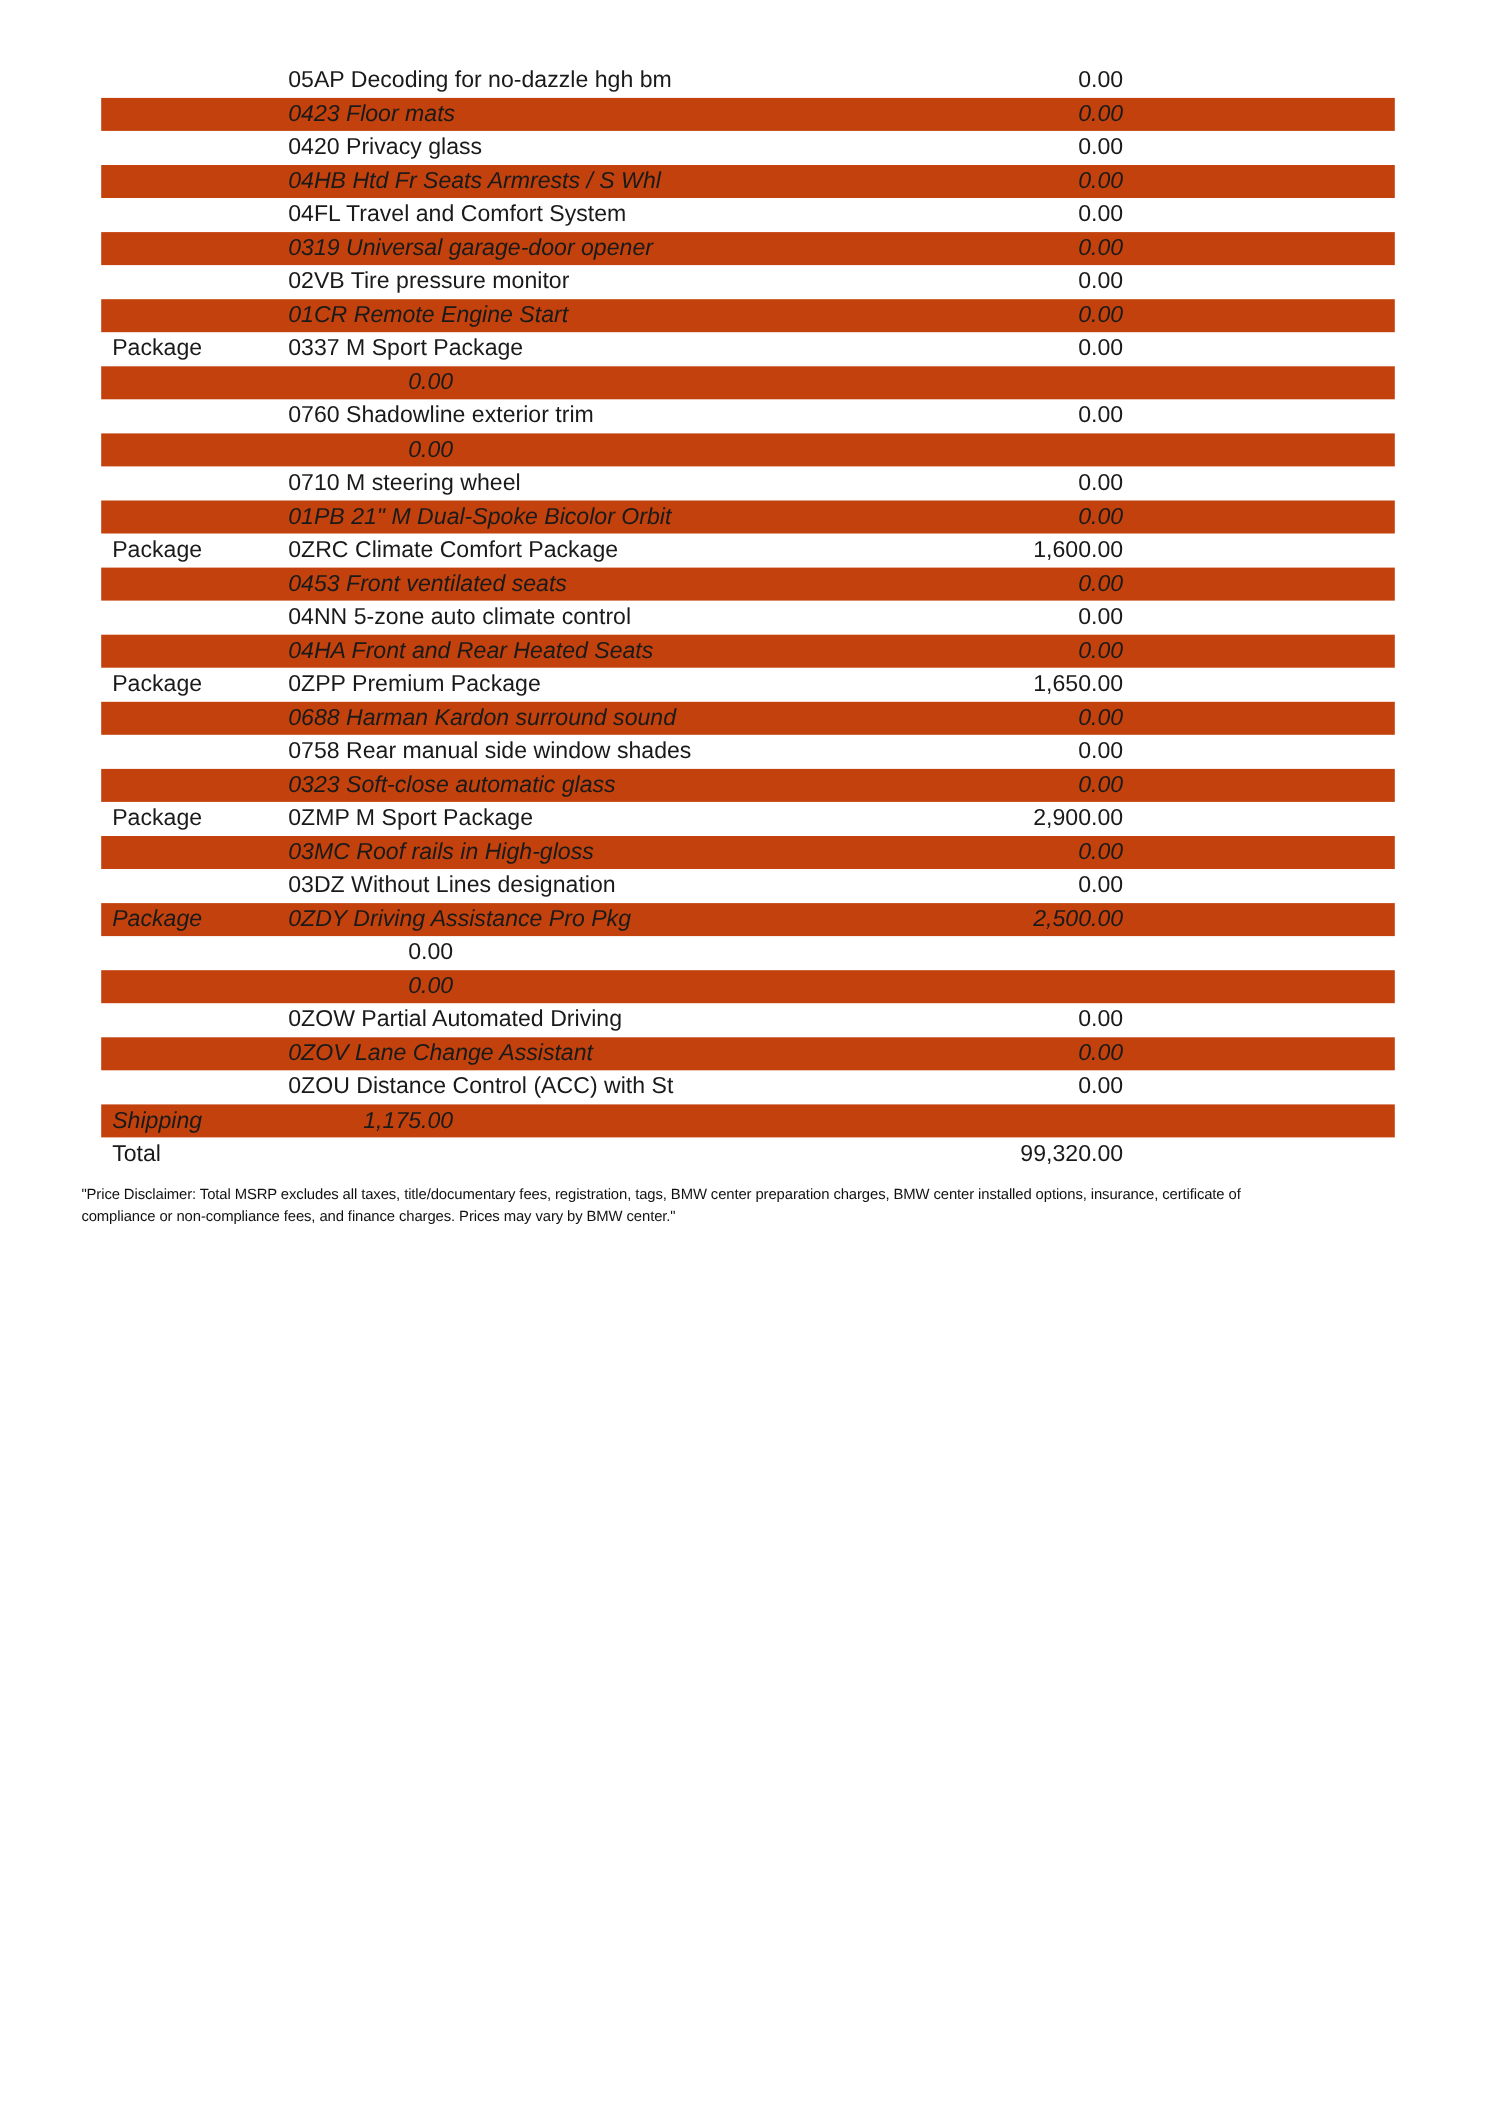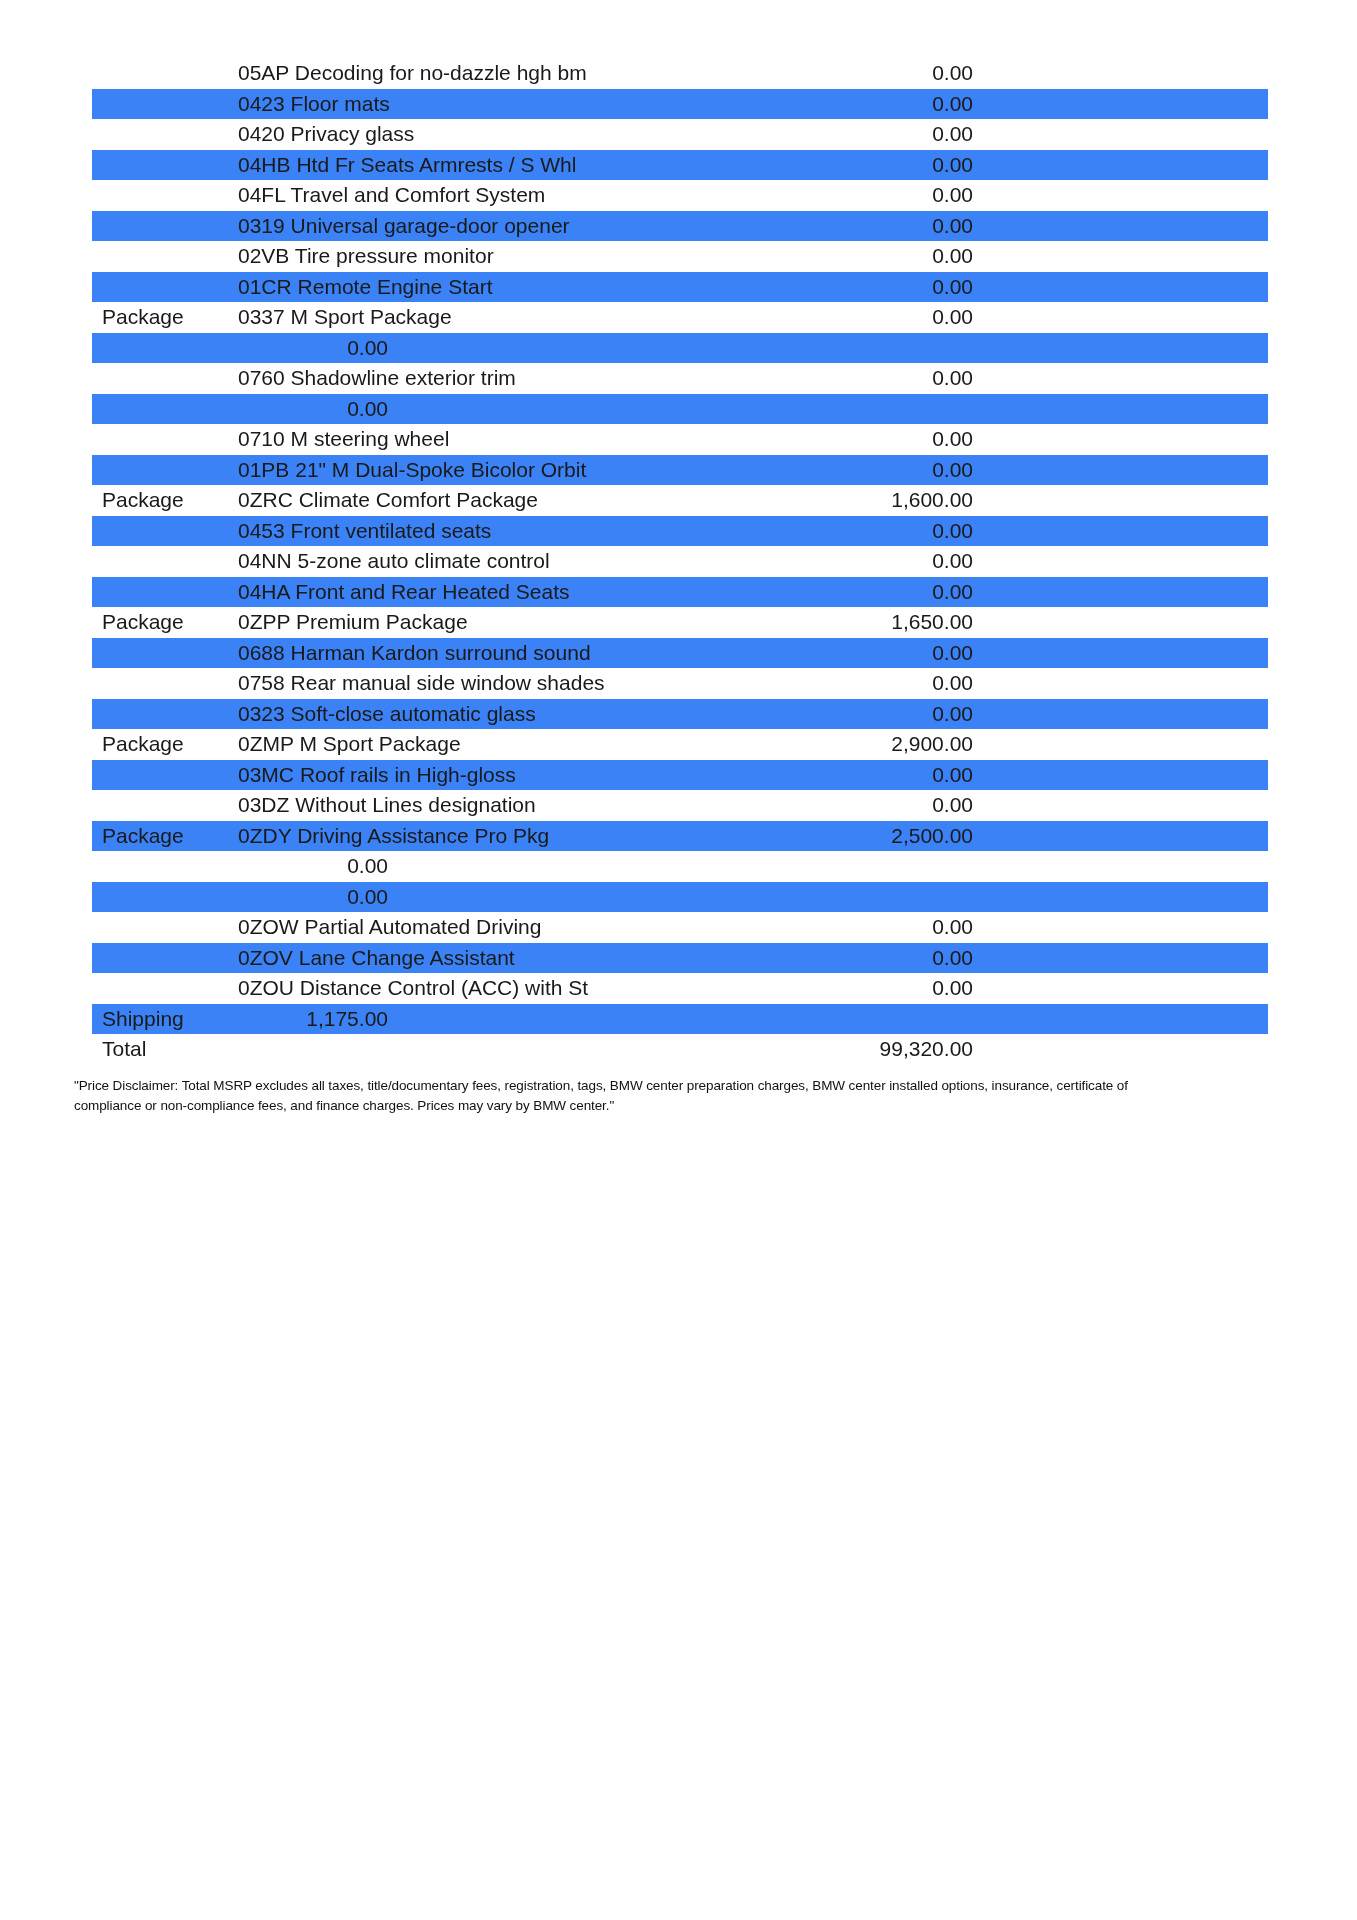--- a/index.html
+++ b/index.html
@@ -21,23 +21,25 @@
     top: 58px;
     width: 1176px;
   }
   .row {
     display: flex;
     align-items: flex-start;
     height: 30.5px;
     font-size: 21px;
     line-height: 30.5px;
     white-space: nowrap;
+    gap: 24px;
   }
   .row.striped {
-    background: #3b82f6;
+    background: #c2410c;
+    font-style: italic;
   }
   .cell-category {
     width: 146px;
     padding-left: 10px;
     box-sizing: border-box;
     flex: none;
   }
   .cell-option {
     width: 585px;
     flex: none;

